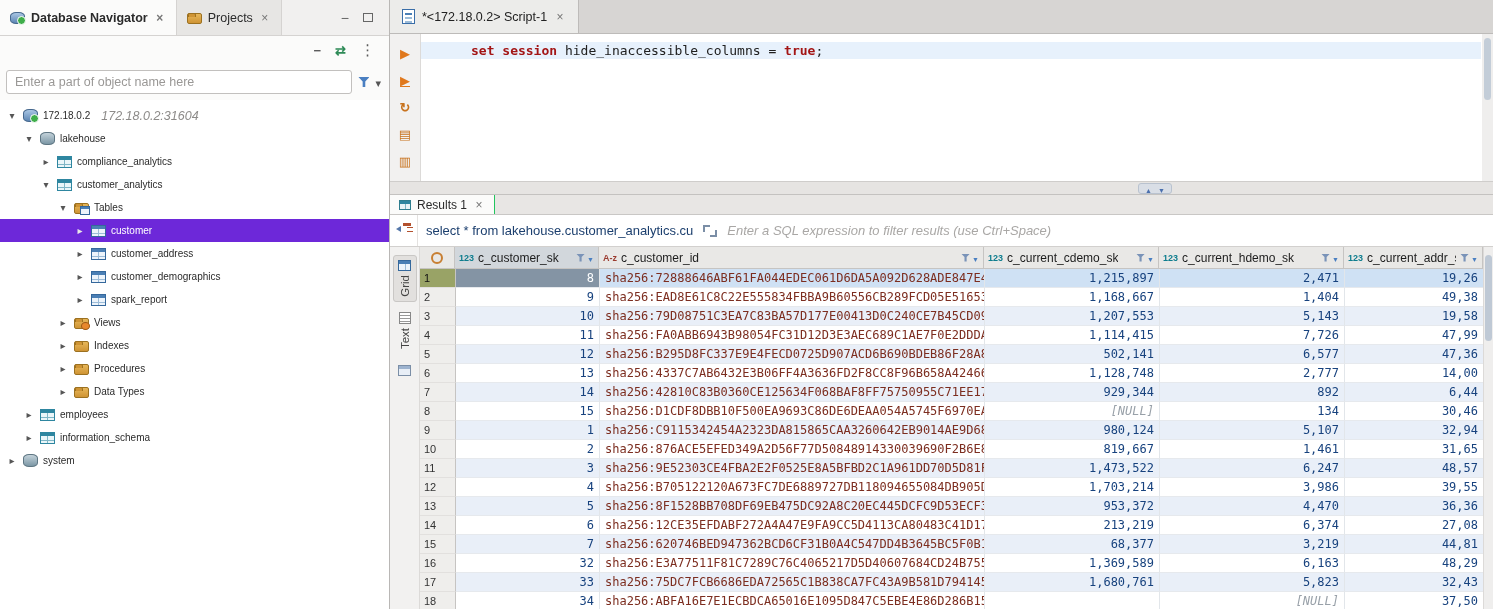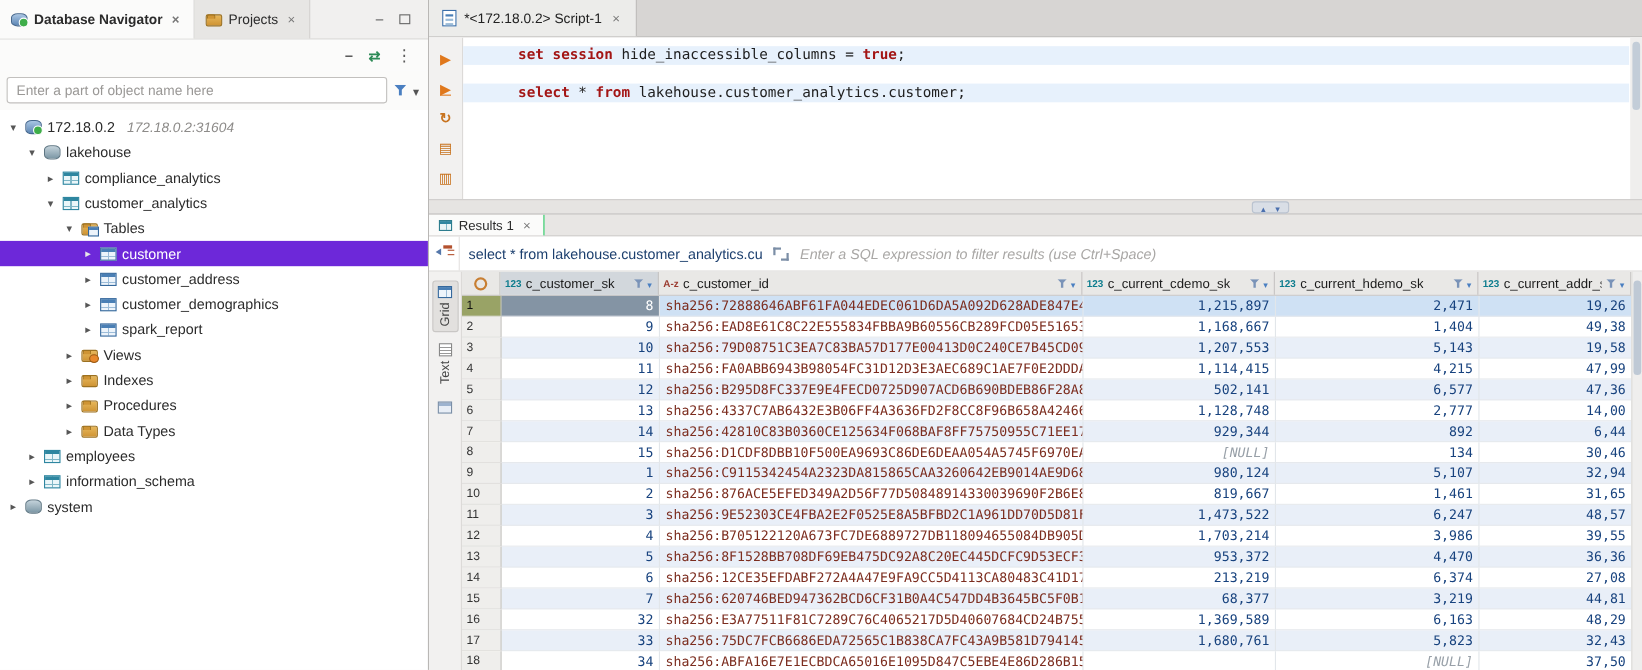--- a/index.html
+++ b/index.html
@@ -37,21 +37,21 @@
     clip-path:polygon(0 0,100% 0,62% 45%,62% 100%,38% 100%,38% 45%); }
   .caret-down::before { content:"▾"; color:#555; font-size:11px; }
 
   .tree { padding-top:4px; background:#fff; }
   .tree-row { display:flex; align-items:center; height:23px; gap:5px; white-space:nowrap; cursor:pointer; }
   .tree-row.sel { background:#6d28d9; color:#fff; }
   .exp { width:12px; text-align:center; color:#565656; font-size:10px; flex:0 0 12px; }
   .tree-row.sel .exp { color:#e8e8e8; }
   .exp-open::before { content:"▾"; }
   .exp-closed::before { content:"▸"; }
-  .tree-label { font-size:13px; }
+  .tree-label { font-size:10px; }
   .tree-suffix { font-style:italic; color:#8d8b89; margin-left:6px; font-size:12.5px; }
 
   
   .tico { flex:0 0 15px; width:15px; height:14px; position:relative; display:inline-block; }
   .cyl { border-radius:6px/4px; border:1px solid #46688e;
     background:linear-gradient(#a9c6e4,#5d86b4); }
   .ti-server { width:14px; height:13px; }
   .ti-server::after { content:""; position:absolute; right:-2px; bottom:-2px; width:7px; height:7px;
     border-radius:50%; background:#3fae4a; border:1px solid #fff; }
   .ti-db { width:14px; height:13px; border-color:#5e7683; background:linear-gradient(#c3d2da,#7c97a5); }
@@ -321,21 +321,20 @@
       <div class="ed-toolbar">
         <span class="edi i-exec"></span>
         <span class="edi i-exec-script"></span>
         <span class="edi i-refresh-plan"></span>
         <span class="edi i-eval"></span>
         <span class="edi i-output"></span>
       </div>
       <div class="ed-text" id="ed">
           <div class="ed-line hl"><span class="kw">set session</span><span> hide_inaccessible_columns = </span><span class="kw">true</span><span>;</span></div>
           <div class="ed-line"></div>
-          <div class="ed-line hl"><span class="kw">select</span><span> * </span><span class="kw">from</span><span> lakehouse.customer_analytics.customer;</span></div>
         </div>
       <div class="ed-scroll">
           <div class="thumb"></div>
         </div>
     </div>
 
     <div class="sash">
       <div class="sash-ctl">
         <span class="sash-up"></span>
         <span class="sash-dn"></span>
@@ -435,21 +434,21 @@
             <div class="cell str" style="width: 385px; flex: 0 0 385px;">sha256:79D08751C3EA7C83BA57D177E00413D0C240CE7B45CD093C</div>
             <div class="cell num" style="width: 175px; flex: 0 0 175px;">1,207,553</div>
             <div class="cell num" style="width: 185px; flex: 0 0 185px;">5,143</div>
             <div class="cell num" style="width: 139px; flex: 0 0 139px;">19,58</div>
           </div>
           <div class="g-row">
             <div class="g-rownum">4</div>
             <div class="cell num" style="width: 144px; flex: 0 0 144px;">11</div>
             <div class="cell str" style="width: 385px; flex: 0 0 385px;">sha256:FA0ABB6943B98054FC31D12D3E3AEC689C1AE7F0E2DDDA4</div>
             <div class="cell num" style="width: 175px; flex: 0 0 175px;">1,114,415</div>
-            <div class="cell num" style="width: 185px; flex: 0 0 185px;">4,215</div>
+            <div class="cell num" style="width: 185px; flex: 0 0 185px;">7,726</div>
             <div class="cell num" style="width: 139px; flex: 0 0 139px;">47,99</div>
           </div>
           <div class="g-row tint">
             <div class="g-rownum">5</div>
             <div class="cell num" style="width: 144px; flex: 0 0 144px;">12</div>
             <div class="cell str" style="width: 385px; flex: 0 0 385px;">sha256:B295D8FC337E9E4FECD0725D907ACD6B690BDEB86F28A8E</div>
             <div class="cell num" style="width: 175px; flex: 0 0 175px;">502,141</div>
             <div class="cell num" style="width: 185px; flex: 0 0 185px;">6,577</div>
             <div class="cell num" style="width: 139px; flex: 0 0 139px;">47,36</div>
           </div>

